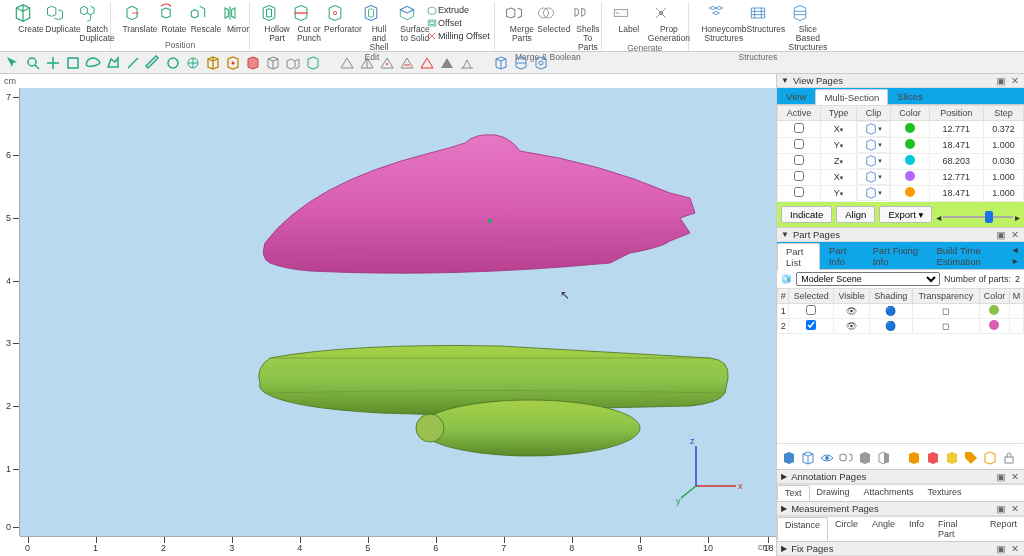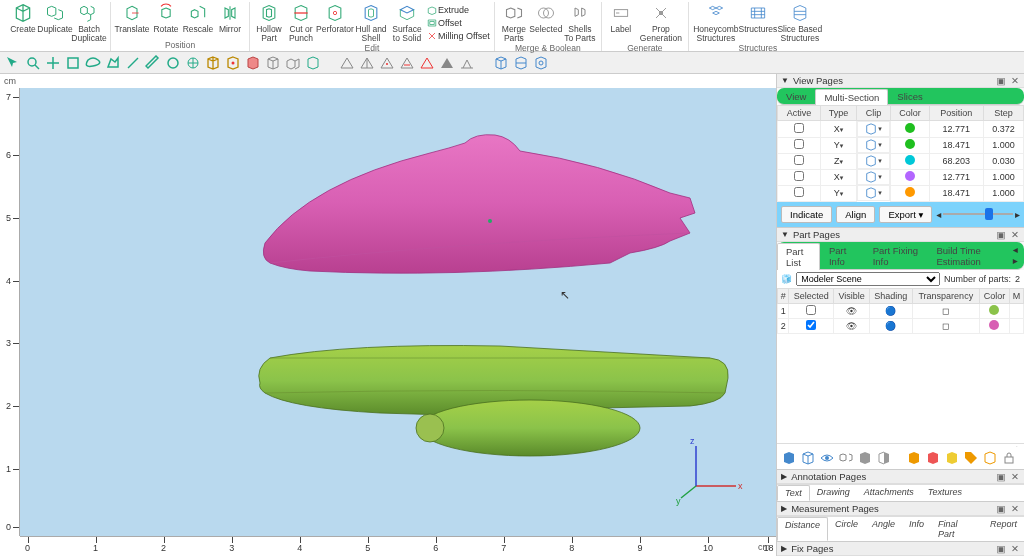--- a/index.html
+++ b/index.html
@@ -7,21 +7,21 @@
 
   
   .ribbon { height: 52px; background: #fff; border-bottom: 1px solid #ccc; display: flex; align-items: flex-start; padding: 2px 4px 0; }
   .ribbon-group { display: flex; flex-direction: column; align-items: center; padding: 0 4px; border-right: 1px solid #e0e0e0; height: 100%; }
   .ribbon-icons { display: flex; gap: 2px; }
   .ribbon-btn { display: flex; flex-direction: column; align-items: center; width: 34px; cursor: pointer; }
   .ribbon-btn.wide { width: 46px; }
   .ribbon-btn.narrow { width: 30px; }
   .ribbon-ico { width: 22px; height: 22px; display: flex; align-items: center; justify-content: center; }
   .ribbon-ico svg { width: 20px; height: 20px; }
-  .ribbon-lbl { font-size: 8.5px; text-align: center; line-height: 9px; margin-top: 1px; color: #444; }
+  .ribbon-lbl { font-size: 8.5px; text-align: center; line-height: 9px; margin-top: 1px; color: #444; margin-left: 16px; }
   .ribbon-caption { font-size: 8.5px; color: #666; margin-top: auto; padding-bottom: 1px; }
   .ribbon-stack { display: flex; flex-direction: column; gap: 1px; padding-top: 2px; }
   .ribbon-stack-item { display: flex; align-items: center; gap: 0; font-size: 9px; cursor: pointer; }
   .ribbon-stack-item svg { width: 12px; height: 12px; }
 
   
   .toolstrip { height: 22px; background: #f0f0f0; border-bottom: 1px solid #ccc; display: flex; align-items: center; gap: 2px; padding: 0 4px; }
   .tool-ico { width: 18px; height: 18px; display: flex; align-items: center; justify-content: center; cursor: pointer; }
   .tool-ico svg { width: 16px; height: 16px; }
 
@@ -41,39 +41,39 @@
   .axes-gizmo { position: absolute; right: 30px; bottom: 30px; }
   .cursor { position: absolute; left: 540px; top: 200px; font-size: 12px; }
 
   
   .sidepanels { width: 248px; background: #f8f8f8; border-left: 1px solid #ccc; display: flex; flex-direction: column; overflow: hidden; }
   .panel { border-bottom: 1px solid #ccc; }
   .panel-hdr { background: #eee; padding: 1px 4px; font-size: 9.5px; display: flex; align-items: center; gap: 4px; border-bottom: 1px solid #ddd; }
   .panel-hdr .chev { font-size: 8px; }
   .panel-hdr .spacer { flex: 1; }
   .panel-hdr .wico { width: 10px; text-align: center; cursor: pointer; color: #666; }
-  .tabs { display: flex; background: #22c55e; border-bottom: 1px solid #ccc; border-radius: 7px; }
+  .tabs { display: flex; background: #0ea5e9; border-bottom: 1px solid #ccc; }
   .tab { padding: 2px 8px; font-size: 9.5px; border: 1px solid transparent; border-bottom: none; cursor: pointer; color: #444; }
   .tab.active { background: #fff; border-color: #ccc; border-radius: 2px 2px 0 0; position: relative; top: 1px; }
   .grid { width: 100%; border-collapse: collapse; font-size: 9px; background: #fff; }
   .grid th { background: #f0f0f0; border: 1px solid #ddd; padding: 2px 2px; font-weight: normal; color: #444; }
   .grid td { border: 1px solid #eee; padding: 1px 2px; text-align: center; }
   .swatch { width: 10px; height: 10px; border-radius: 50%; display: inline-block; }
-  .btnrow { display: flex; gap: 4px; padding: 4px; background: #7dd3fc; align-items: center; }
+  .btnrow { display: flex; gap: 4px; padding: 4px; background: #bef264; align-items: flex-end; }
   .btn-sm { border: 1px solid #bbb; background: #f8f8f8; padding: 2px 8px; font-size: 9.5px; border-radius: 2px; cursor: pointer; }
   .slider { flex: 1; display: flex; align-items: center; gap: 2px; }
   .slider-track { flex: 1; height: 2px; background: #aaa; position: relative; }
   .slider-thumb { position: absolute; width: 8px; height: 12px; background: #1a73e8; top: -5px; left: 60%; border-radius: 2px; }
   .scene-sel { display: flex; padding: 2px 4px; background: #fff; align-items: center; gap: 4px; font-size: 9px; }
   .scene-sel select { flex: 1; font-size: 9px; }
   .icon-row { display: flex; gap: 3px; padding: 3px 4px; background: #fff; flex-wrap: wrap; }
   .icon-row .mini { width: 16px; height: 16px; cursor: pointer; display: flex; align-items: center; justify-content: center; }
   .icon-row .mini svg { width: 14px; height: 14px; }
   .subtabs { display: flex; background: #fff; border-top: 1px solid #ddd; }
-  .subtab { padding: 2px 7px; font-size: 9px; cursor: pointer; color: #444; font-style: italic; }
+  .subtab { padding: 2px 7px; font-size: 9px; cursor: pointer; color: #444; }
   .subtab.active { border: 1px solid #ccc; border-bottom-color: #fff; border-radius: 2px 2px 0 0; }
   .chk { width:10px; height:10px; }
   .cube-btn { display:flex; align-items:center; gap:1px; justify-content:center; }
   .cube-btn svg { width:12px; height:12px; }
   .dd { font-size:7px; color:#444; }
 </style>
 </head>
 <body>
 
 <div class="ribbon">

